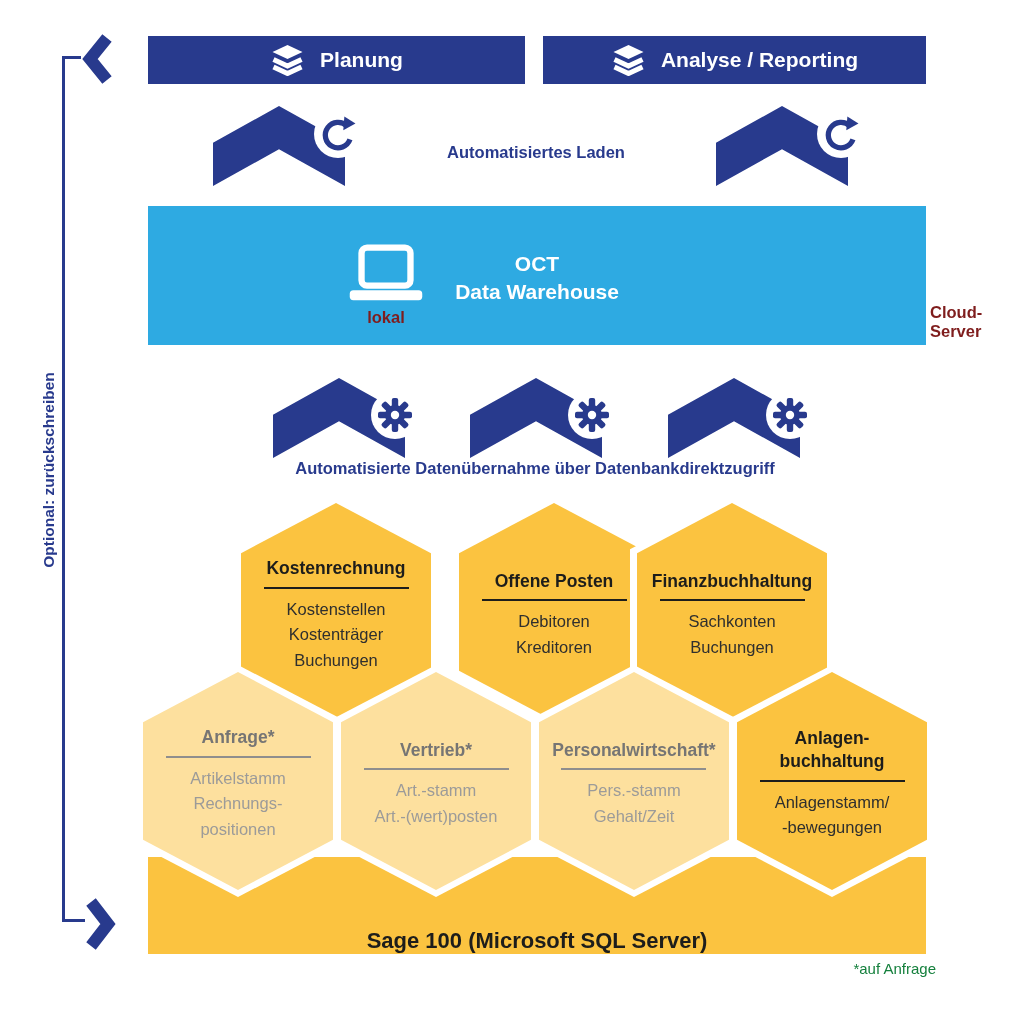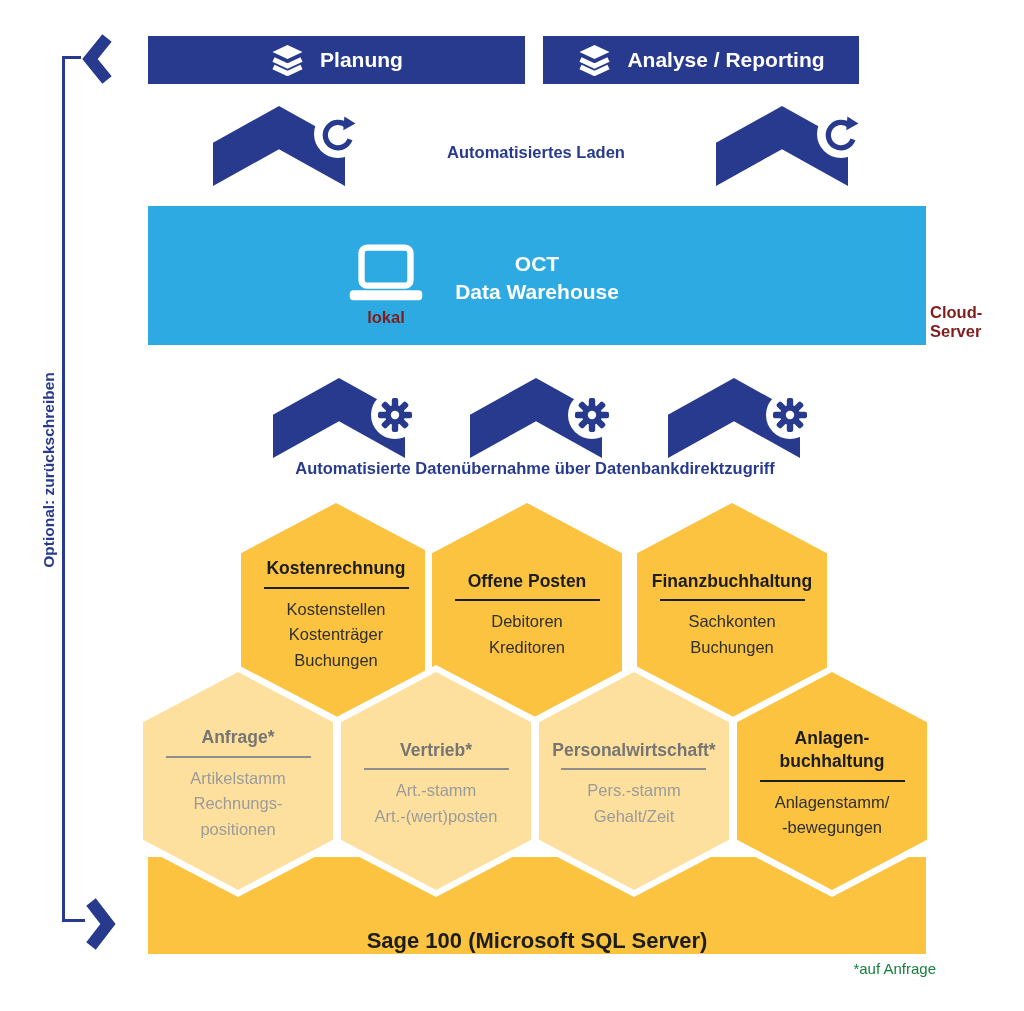--- a/index.html
+++ b/index.html
@@ -76,21 +76,21 @@
   <div class="rail-label">Optional: zurückschreiben</div>
 
   <div class="banner" style="left:148px;top:36px;width:377px;">
     <svg width="35" height="32" viewBox="0 0 34 32">
       <path d="M17 1 L32 8 17 15 2 8 Z" fill="#fff"></path>
       <path d="M3 15.5 L17 22 31 15.5" fill="none" stroke="#fff" stroke-width="5"></path>
       <path d="M3 23 L17 29.5 31 23" fill="none" stroke="#fff" stroke-width="5"></path>
     </svg>
     <span class="banner-label">Planung</span>
   </div>
-  <div class="banner" style="left:543px;top:36px;width:316px;">
+  <div class="banner" style="left:543px;top:36px;width:383px;">
     <svg width="35" height="32" viewBox="0 0 34 32">
       <path d="M17 1 L32 8 17 15 2 8 Z" fill="#fff"></path>
       <path d="M3 15.5 L17 22 31 15.5" fill="none" stroke="#fff" stroke-width="5"></path>
       <path d="M3 23 L17 29.5 31 23" fill="none" stroke="#fff" stroke-width="5"></path>
     </svg>
     <span class="banner-label">Analyse / Reporting</span>
   </div>
 
   <div class="flow sync" style="left:213px;top:106px;">
     <div class="flow-chevron"></div>
@@ -183,21 +183,21 @@
     <div class="hex-inner">
         <div class="hex-content">
       <div class="hex-title">Kostenrechnung</div>
       <div class="hex-divider"></div>
       <div class="hex-item">Kostenstellen</div>
       <div class="hex-item">Kostenträger</div>
       <div class="hex-item">Buchungen</div>
     </div>
       </div>
   </div>
-  <div class="hex solid" style="left:425px;top:496px;padding-left:29px;">
+  <div class="hex solid" style="left:452px;top:496px;padding-left:29px;">
     <div class="hex-inner">
         <div class="hex-content">
       <div class="hex-title">Offene Posten</div>
       <div class="hex-divider"></div>
       <div class="hex-item">Debitoren</div>
       <div class="hex-item">Kreditoren</div>
     </div>
       </div>
   </div>
   <div class="hex solid" style="left:630px;top:496px;">

